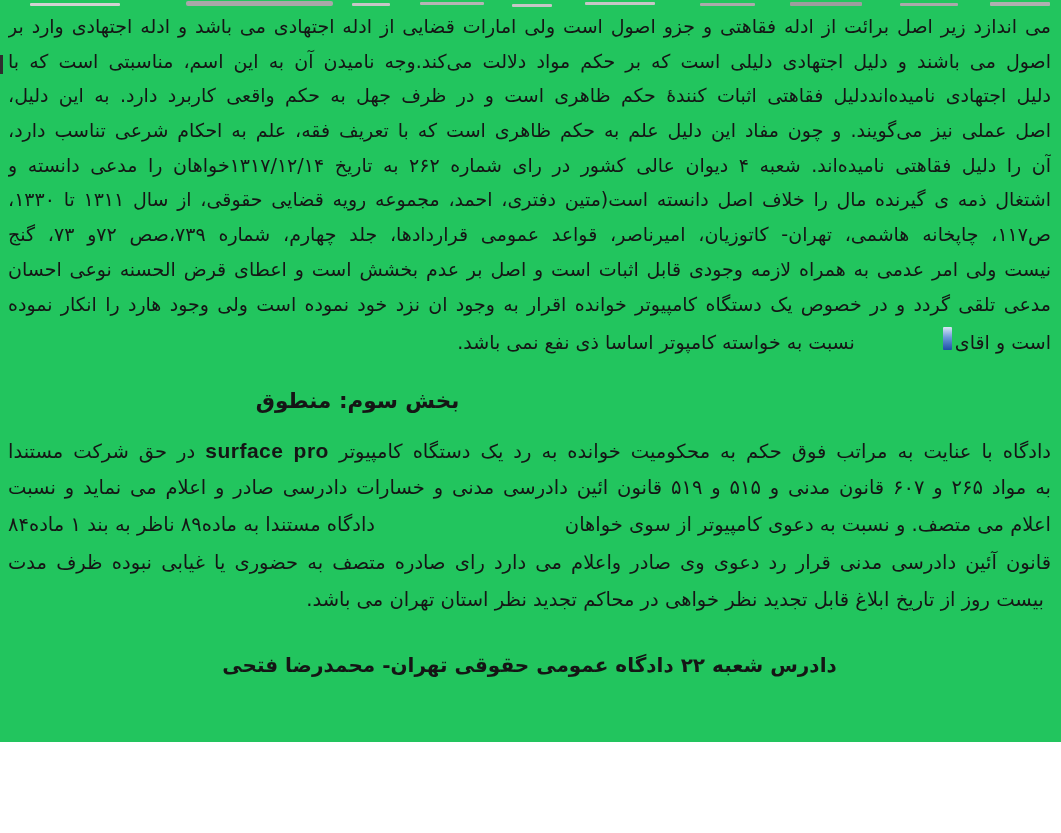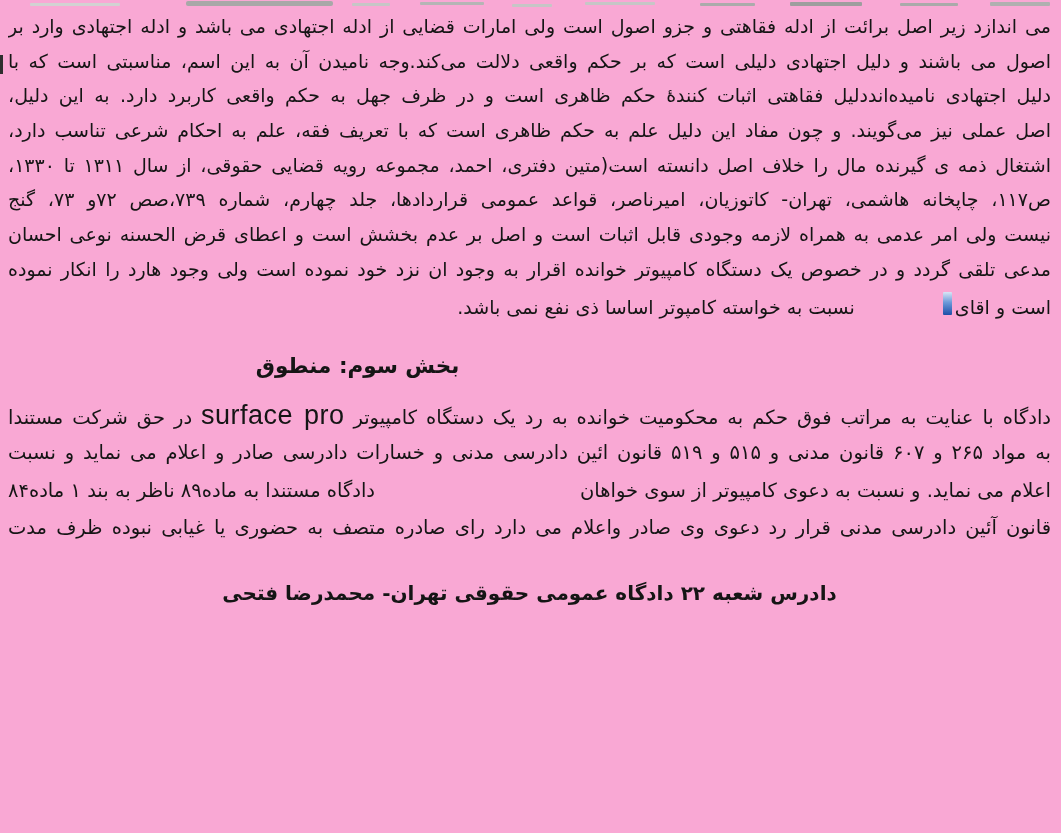--- a/index.html
+++ b/index.html
@@ -12,24 +12,24 @@
     height: 833px;
     overflow: hidden;
     position: relative;
     font-family: "DejaVu Sans", sans-serif;
     color: #151515;
     direction: rtl;
   }
   .page {
     position: relative;
     width: 1061px;
-    height: 833px;
+    height: 742px;
     padding: 9px 10px 0 8px;
     box-sizing: border-box;
-    background: #f9a8d4;
+    background: #22c55e;
   }
   
   .para { width: 100%; }
   .line {
     height: 34.7px;
     line-height: 34.7px;
     font-size: 19px;
     overflow: hidden;
     white-space: nowrap;
   }
@@ -57,23 +57,23 @@
     margin-inline-start: 3px;
     background: linear-gradient(180deg, #d9e6f5 0%, #6d9ad9 45%, #1d4fa8 100%);
     border-radius: 1px;
   }
   .tail-line .after-gap { margin-inline-start: 88px; }
   
   .surface-line .latin {
     direction: ltr;
     unicode-bidi: embed;
     font-family: "Liberation Sans", sans-serif;
-    font-size: 27px;
+    font-size: 21px;
     letter-spacing: 0.5px;
-    font-weight: 400;
+    font-weight: 700;
   }
   
   .split-line {
     display: flex;
     justify-content: space-between;
   }
   .split-line .seg { white-space: nowrap; }
   .last-line {
     text-align: right;
     padding-right: 7px;
@@ -131,23 +131,24 @@
   <div class="artifact ghost g4"></div>
   <div class="artifact ghost g5"></div>
   <div class="artifact ghost g6"></div>
   <div class="artifact ghost g7"></div>
   <div class="artifact ghost g8"></div>
   <div class="artifact ghost g9"></div>
   <div class="artifact edge-tick"></div>
 
   <div class="para p1">
     <div class="line j">می اندازد زیر اصل برائت از ادله فقاهتی و جزو اصول است ولی امارات قضایی از ادله اجتهادی می باشد و ادله اجتهادی وارد بر</div>
-    <div class="line j">اصول می باشند و دلیل اجتهادی دلیلی است که بر حکم واقعی دلالت می‌کند.وجه نامیدن آن به این اسم، مناسبتی است که با</div>
+    <div class="line j">اصول می باشند و دلیل اجتهادی دلیلی است که بر حکم مواد دلالت می‌کند.وجه نامیدن آن به این اسم، مناسبتی است که با</div>
     <div class="line j">دلیل اجتهادی نامیده‌انددلیل فقاهتی اثبات کنندهٔ حکم ظاهری است و در ظرف جهل به حکم واقعی کاربرد دارد. به این دلیل،</div>
     <div class="line j">اصل عملی نیز می‌گویند. و چون مفاد این دلیل علم به حکم ظاهری است که با تعریف فقه، علم به احکام شرعی تناسب دارد،</div>
+    <div class="line j">آن را دلیل فقاهتی نامیده‌اند. شعبه ۴ دیوان عالی کشور در رای شماره ۲۶۲ به تاریخ ۱۳۱۷/۱۲/۱۴خواهان را مدعی دانسته و</div>
     <div class="line j">اشتغال ذمه ی گیرنده مال را خلاف اصل دانسته است(متین دفتری، احمد، مجموعه رویه قضایی حقوقی، از سال ۱۳۱۱ تا ۱۳۳۰،</div>
     <div class="line j">ص۱۱۷، چاپخانه هاشمی، تهران- کاتوزیان، امیرناصر، قواعد عمومی قراردادها، جلد چهارم، شماره ۷۳۹،صص ۷۲و ۷۳، گنج</div>
     <div class="line j">نیست ولی امر عدمی به همراه لازمه وجودی قابل اثبات است و اصل بر عدم بخشش است و اعطای قرض الحسنه نوعی احسان</div>
     <div class="line j">مدعی تلقی گردد و در خصوص یک دستگاه کامپیوتر خوانده اقرار به وجود ان نزد خود نموده است ولی وجود هارد را انکار نموده</div>
     <div class="line tail-line">
       <span class="seg">است و اقای</span>
       <span class="redact-mark"></span>
       <span class="seg after-gap">نسبت به خواسته کامپوتر اساسا ذی نفع نمی باشد.</span>
     </div>
   </div>
@@ -155,21 +156,22 @@
   <div class="section-heading">بخش سوم: منطوق</div>
 
   <div class="para p2">
     <div class="line j surface-line">
       <span>دادگاه با عنایت به مراتب فوق حکم به محکومیت خوانده به رد یک دستگاه کامپیوتر</span>
       <span class="latin">surface pro</span>
       <span>در حق شرکت مستندا</span>
     </div>
     <div class="line j">به مواد ۲۶۵ و ۶۰۷ قانون مدنی و ۵۱۵ و ۵۱۹ قانون ائین دادرسی مدنی و خسارات دادرسی صادر و اعلام می نماید و نسبت</div>
     <div class="line split-line">
-      <span class="seg">اعلام می نماید. و نسبت به دعوی کامپیوتر از سوی خواهان</span>
+      <span class="seg">اعلام می متصف. و نسبت به دعوی کامپیوتر از سوی خواهان</span>
       <span class="seg">دادگاه مستندا به ماده۸۹ ناظر به بند ۱ ماده۸۴</span>
     </div>
     <div class="line j">قانون آئین دادرسی مدنی قرار رد دعوی وی صادر واعلام می دارد رای صادره متصف به حضوری یا غیابی نبوده ظرف مدت</div>
+    <div class="line last-line">بیست روز از تاریخ ابلاغ قابل تجدید نظر خواهی در محاکم تجدید نظر استان تهران می باشد.</div>
   </div>
 
   <div class="signature">دادرس شعبه ۲۲ دادگاه عمومی حقوقی تهران- محمدرضا فتحی</div>
 
 </div>
 
 </body></html>

